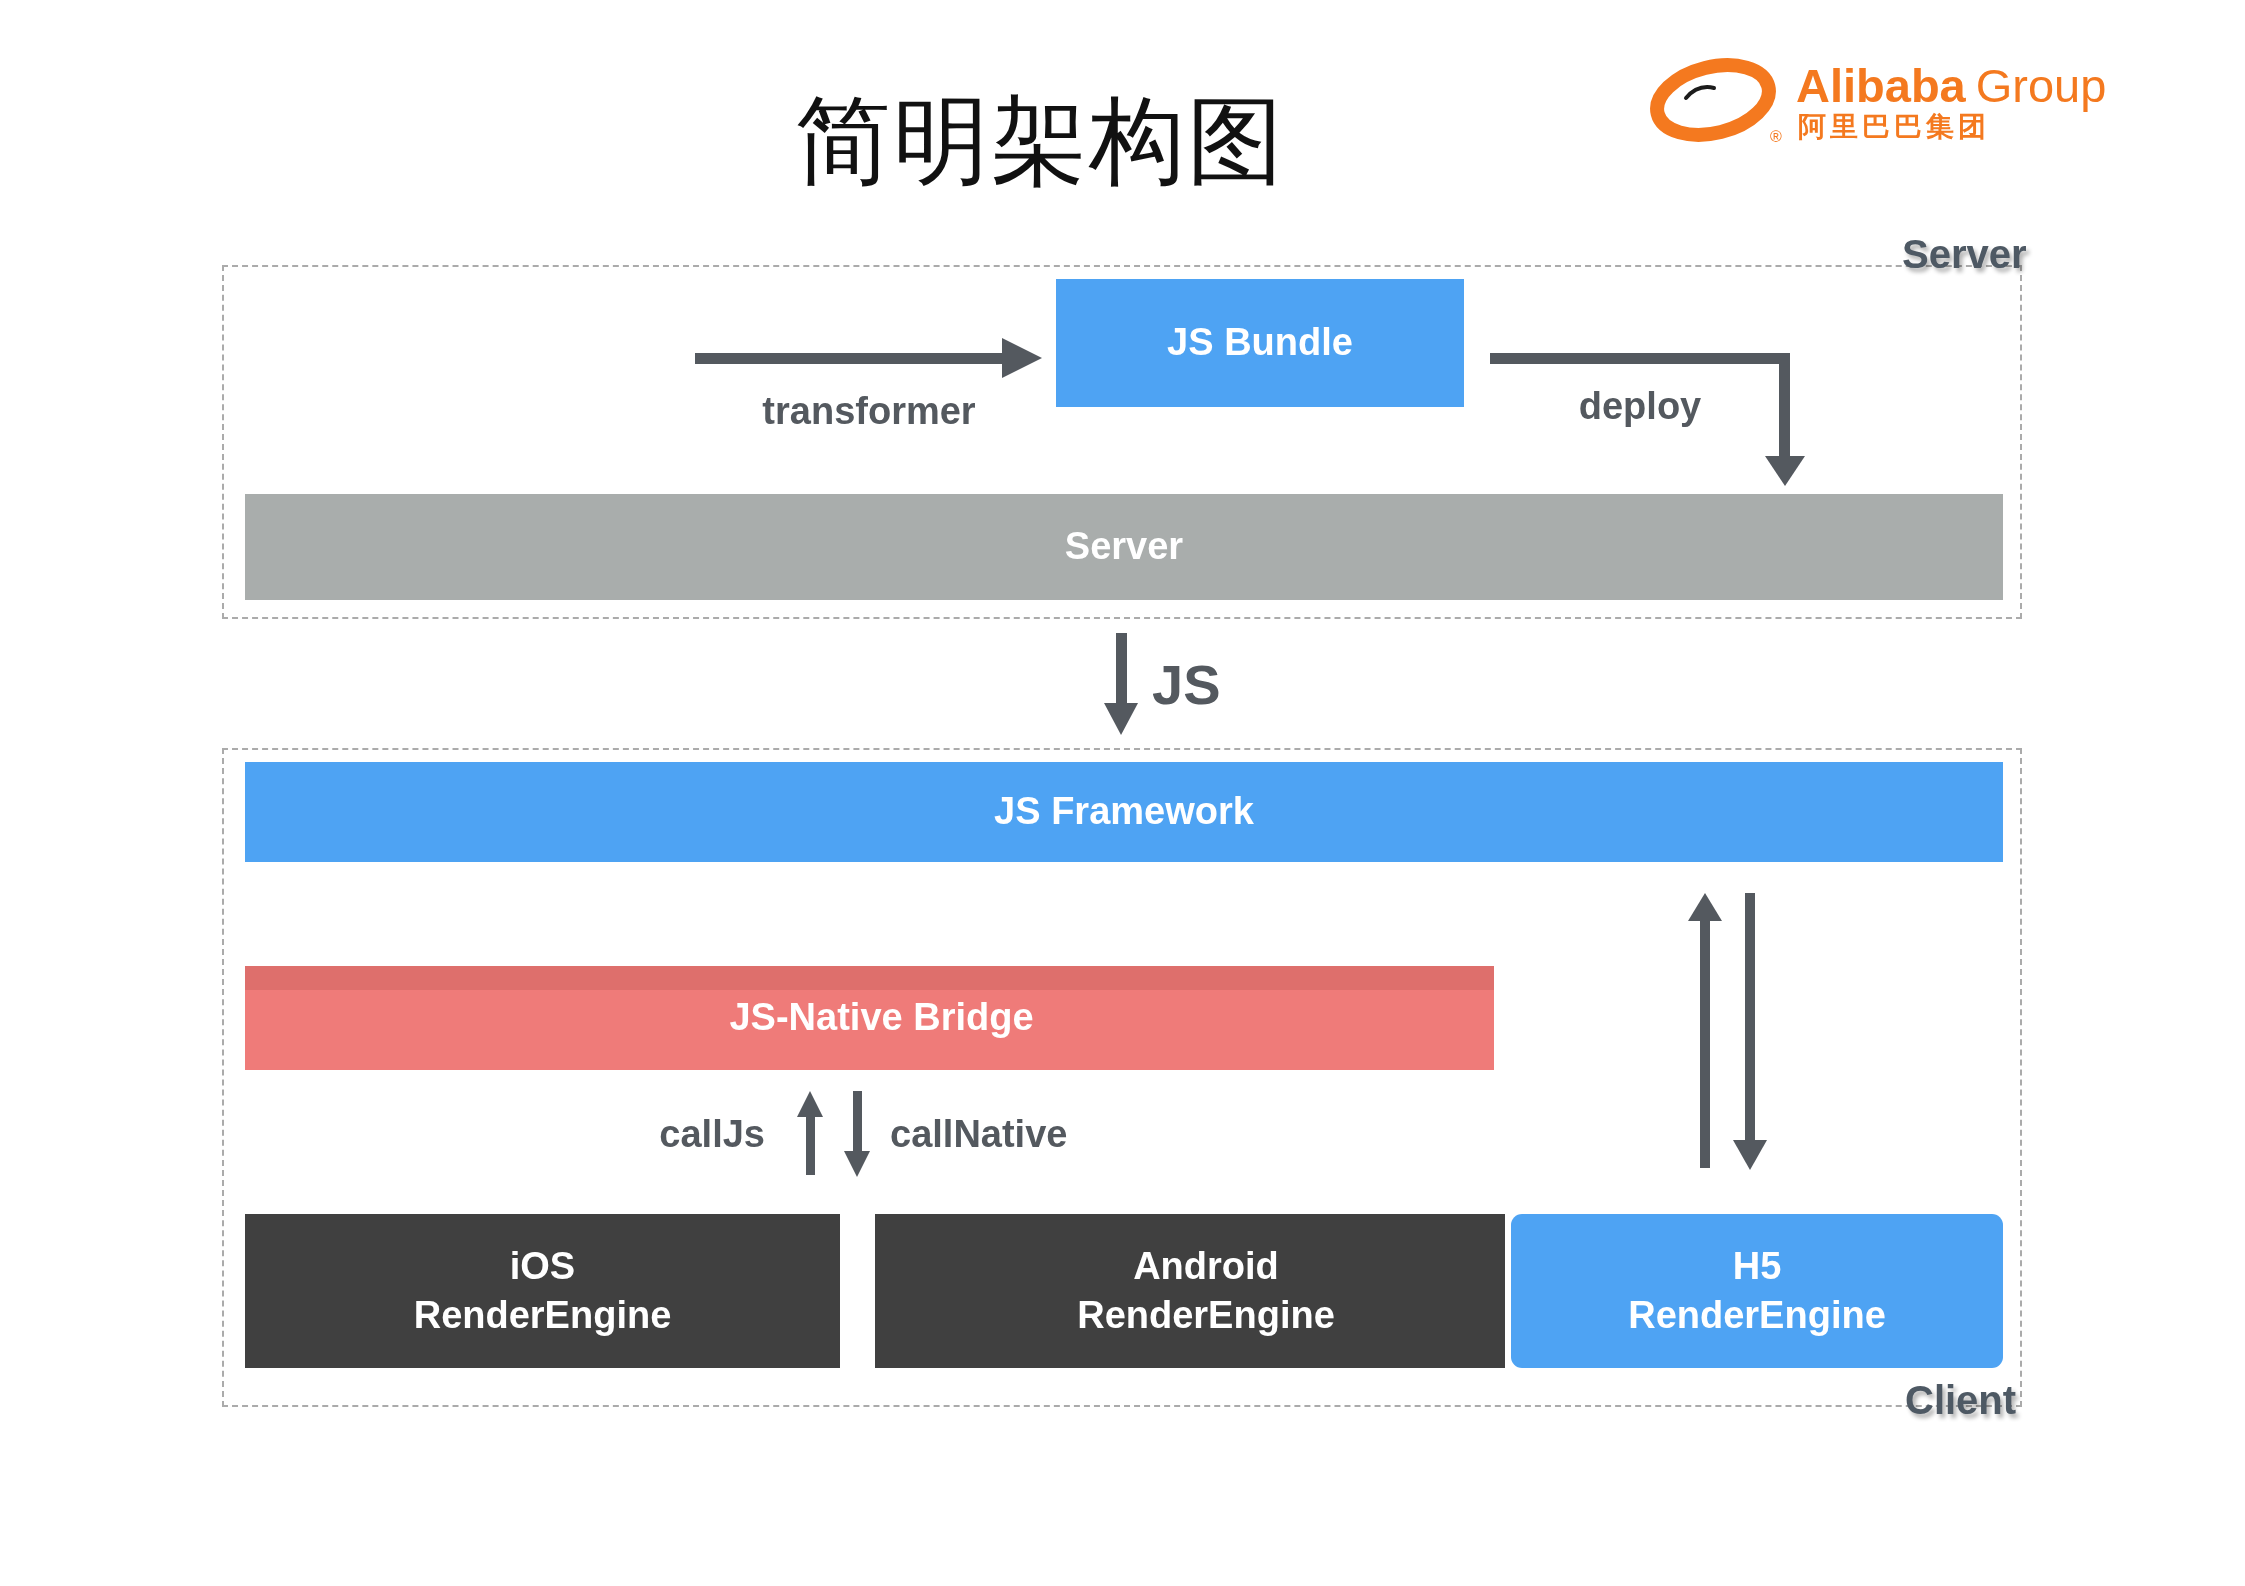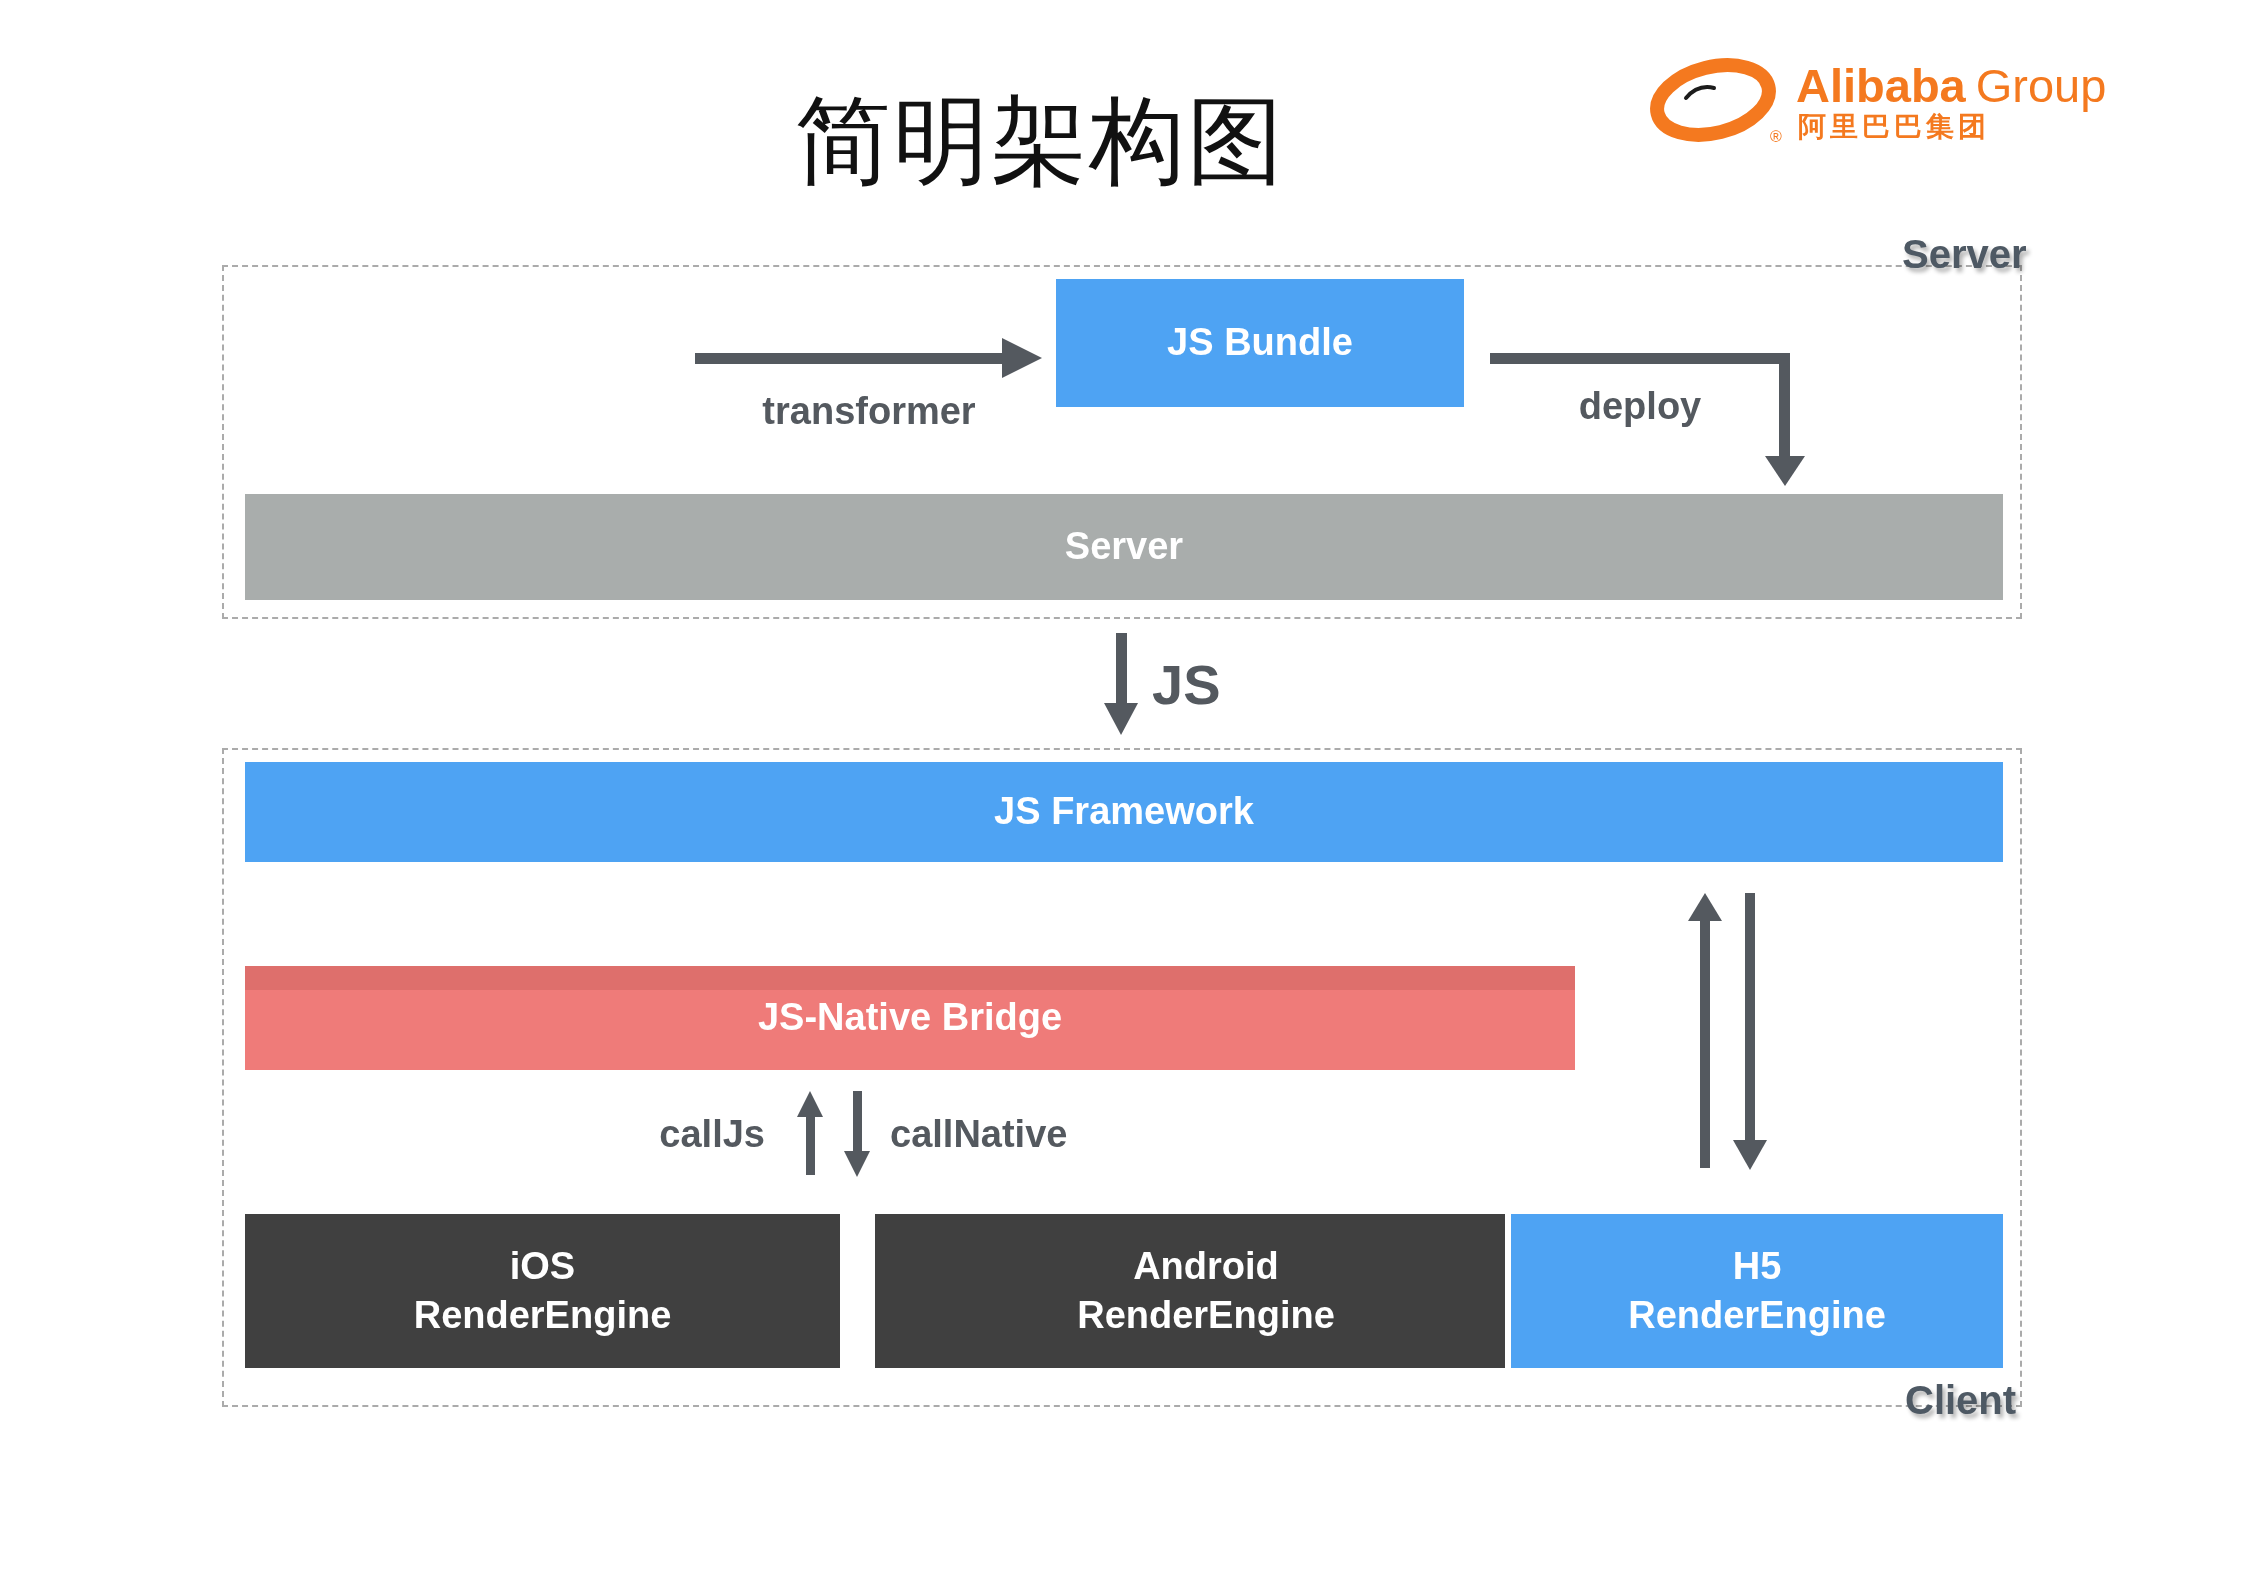--- a/index.html
+++ b/index.html
@@ -34,25 +34,25 @@
   .fillbox{position:absolute;display:flex;align-items:center;justify-content:center;
     color:#ffffff;font-weight:bold;font-size:38px;text-align:center;line-height:1.3;}
   .blue{background:#4EA3F3;}
   .red{background:#404040;}
   #weex-box{left:245px;top:283px;width:420px;height:150px;}
   #jsbundle-box{left:1056px;top:279px;width:408px;height:128px;}
   #server-bar{left:245px;top:494px;width:1758px;height:106px;background:#A9ADAC;}
   #jsframework-bar{left:245px;top:762px;width:1758px;height:100px;}
   #jscore-bar{left:245px;top:838px;width:1225px;height:128px;background:#B5B9B8;}
   #jscore-overlap{position:absolute;left:0;top:0;width:100%;height:24px;background:#93A7B8;}
-  #bridge-bar{left:245px;top:966px;width:1330px;height:104px;background:#EF7B79;}
+  #bridge-bar{left:245px;top:966px;width:1225px;height:104px;background:#EF7B79;padding-left:24px;}
   #bridge-overlap{position:absolute;left:0;top:0;width:100%;height:24px;background:#DE6F6C;}
   #ios-box{left:245px;top:1214px;width:595px;height:154px;}
   #android-box{left:875px;top:1214px;width:598px;height:154px;padding-left:32px;}
-  #h5-box{left:1511px;top:1214px;width:492px;height:154px;}
+  #h5-box{left:1511px;top:1214px;width:492px;height:154px;border-radius:11px;}
   .bar-text{position:relative;z-index:2;}
   
   .shaft{position:absolute;background:#54595F;}
   .head{position:absolute;width:0;height:0;}
   .arrow-label{position:absolute;font-size:38px;font-weight:bold;color:#54595F;white-space:nowrap;}
   
   #transformer-shaft{left:695px;top:353px;width:308px;height:11px;}
   #transformer-head{left:1002px;top:338px;border-top:20px solid transparent;border-bottom:20px solid transparent;border-left:40px solid #54595F;}
   #transformer-label{left:695px;top:390px;width:348px;text-align:center;}
   

